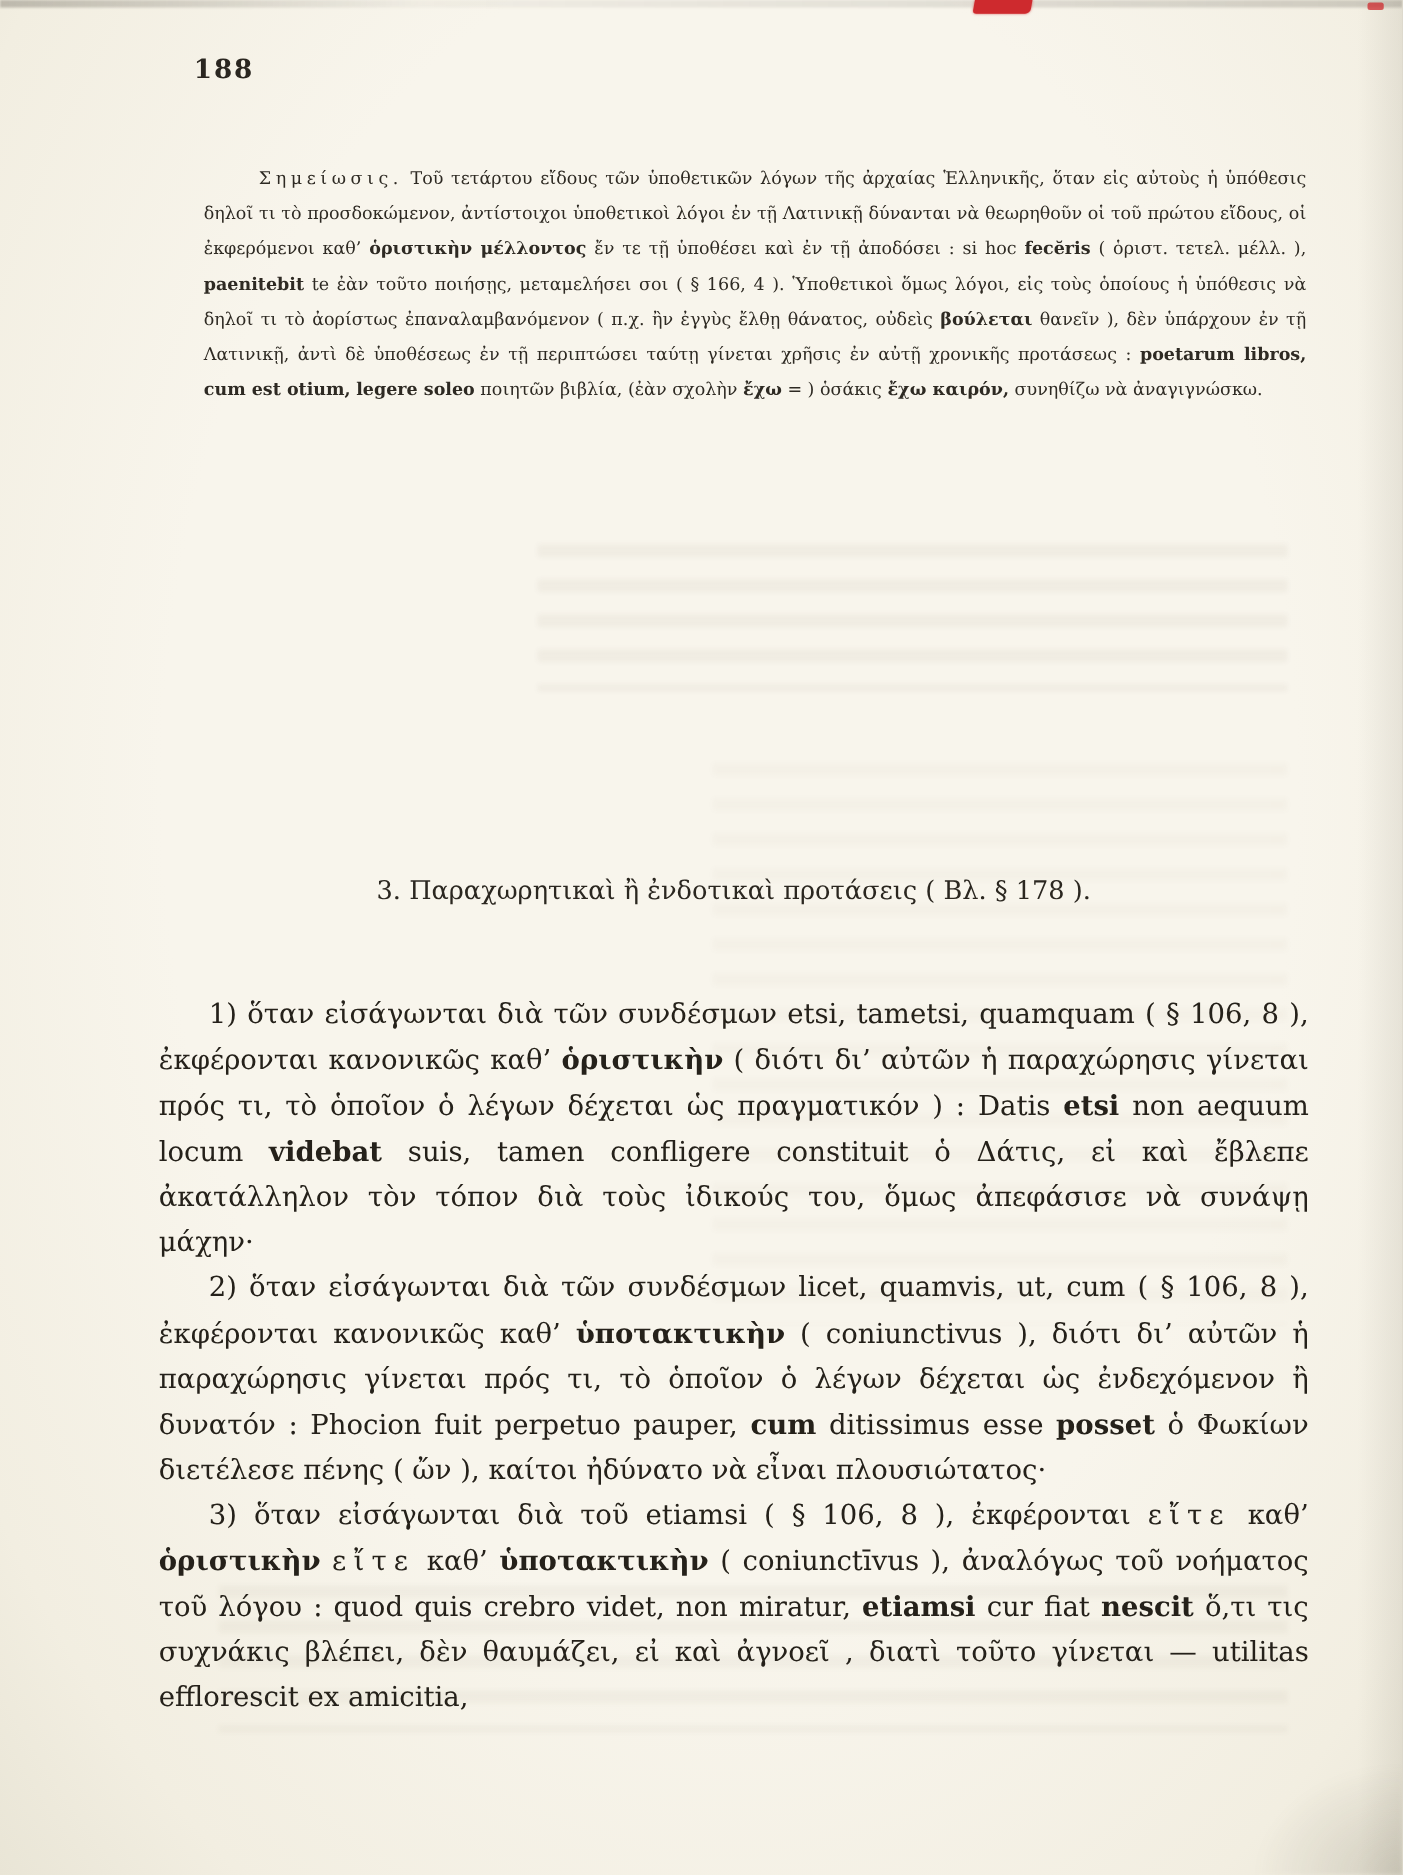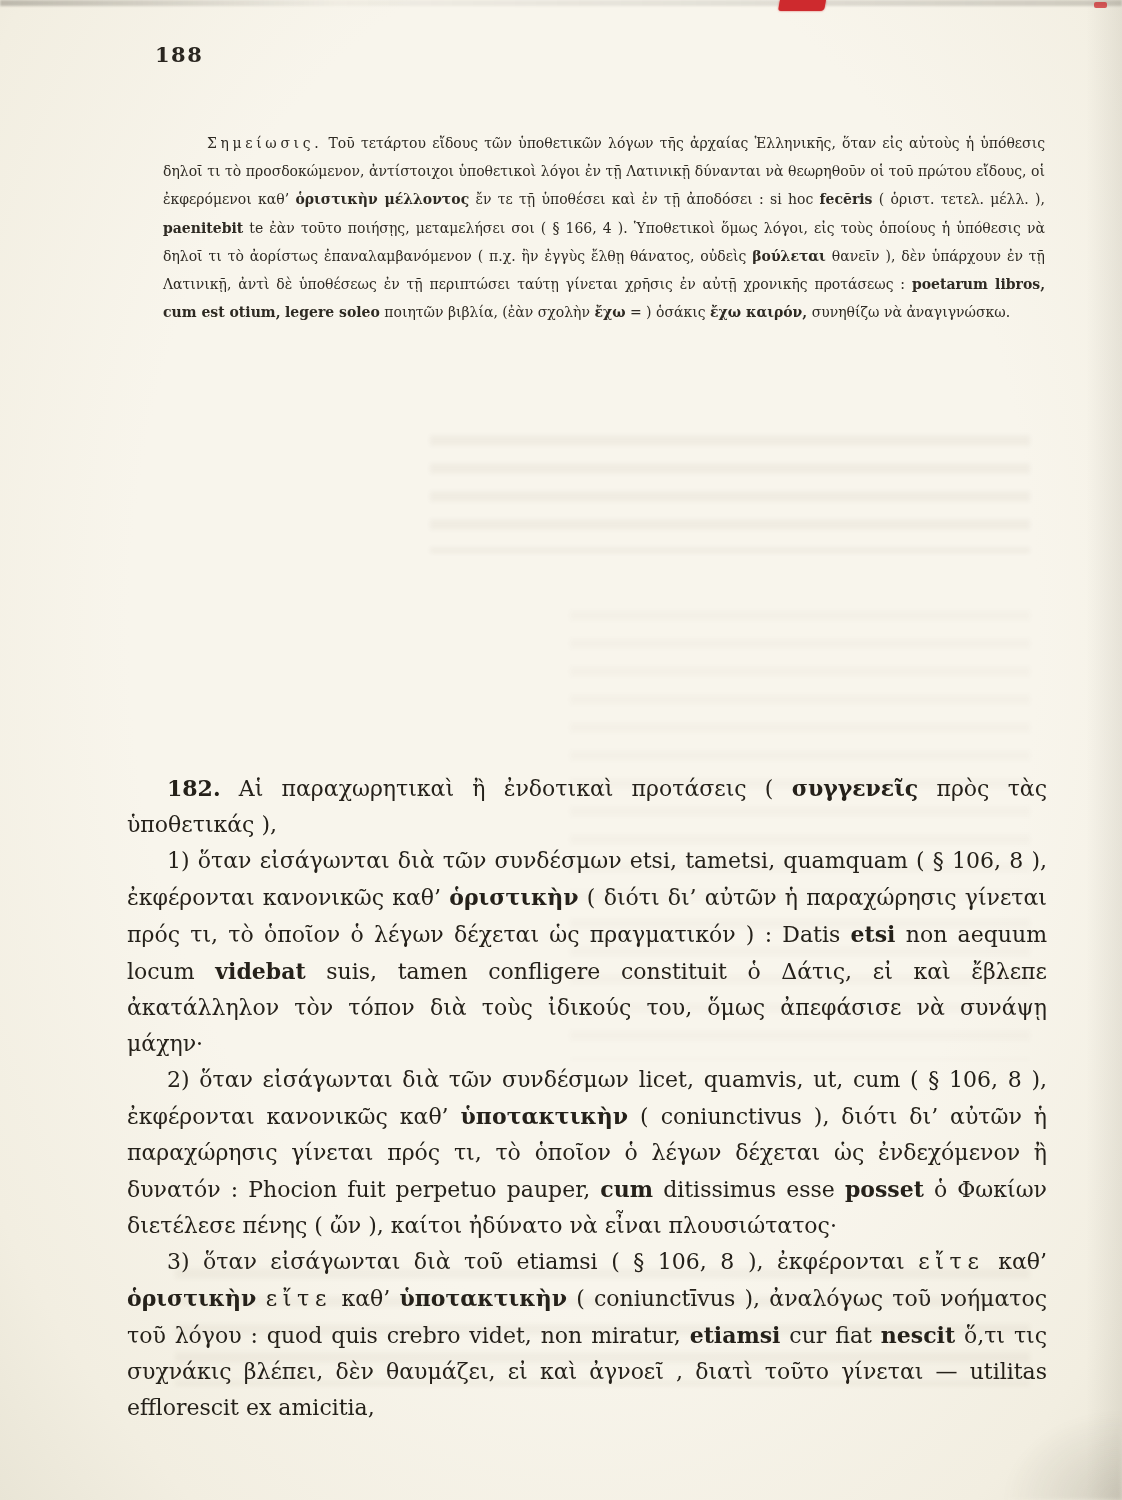--- a/index.html
+++ b/index.html
@@ -90,21 +90,21 @@
   <div class="red-mark artifact"></div>
   <div class="red-mark-2 artifact"></div>
   <div class="smudge smudge-1 artifact"></div>
   <div class="smudge smudge-2 artifact"></div>
   <div class="smudge smudge-3 artifact"></div>
 
   <div class="page-number content">188</div>
 
   <p class="note note-top content"><span class="r-sp">Σημείωσις.</span><span class="r-n"> Τοῦ τετάρτου εἴδους τῶν ὑποθετικῶν λόγων τῆς ἀρχαίας Ἑλληνικῆς, ὅταν εἰς αὐτοὺς ἡ ὑπόθεσις δηλοῖ τι τὸ προσδοκώμενον, ἀντίστοιχοι ὑποθετικοὶ λόγοι ἐν τῇ Λατινικῇ δύνανται νὰ θεωρηθοῦν οἱ τοῦ πρώτου εἴδους, οἱ ἐκφερόμενοι καθ’ </span><span class="r-b">ὁριστικὴν μέλλοντος</span><span class="r-n"> ἔν τε τῇ ὑποθέσει καὶ ἐν τῇ ἀποδόσει : si hoc </span><span class="r-b">fecĕris</span><span class="r-n"> ( ὁριστ. τετελ. μέλλ. ), </span><span class="r-b">paenitebit</span><span class="r-n"> te ἐὰν τοῦτο ποιήσῃς, μεταμελήσει σοι ( § 166, 4 ). Ὑποθετικοὶ ὅμως λόγοι, εἰς τοὺς ὁποίους ἡ ὑπόθεσις νὰ δηλοῖ τι τὸ ἀορίστως ἐπαναλαμβανόμενον ( π.χ. ἢν ἐγγὺς ἔλθῃ θάνατος, οὐδεὶς </span><span class="r-b">βούλεται</span><span class="r-n"> θανεῖν ), δὲν ὑπάρχουν ἐν τῇ Λατινικῇ, ἀντὶ δὲ ὑποθέσεως ἐν τῇ περιπτώσει ταύτῃ γίνεται χρῆσις ἐν αὐτῇ χρονικῆς προτάσεως : </span><span class="r-b">poetarum libros, cum est otium,</span><span class="r-n"> </span><span class="r-b">legere soleo</span><span class="r-n"> ποιητῶν βιβλία, (ἐὰν σχολὴν </span><span class="r-b">ἔχω</span><span class="r-n"> = ) ὁσάκις </span><span class="r-b">ἔχω καιρόν,</span><span class="r-n"> συνηθίζω νὰ ἀναγιγνώσκω.</span></p>
 
+  <h3 class="heading content">3. Παραχωρητικαὶ ἢ ἐνδοτικαὶ προτάσεις ( Βλ. § 178 ).</h3>
 
   <div class="body-text content">
-    <p class="para"><span class="r-b">182.</span><span class="r-n"> Αἱ παραχωρητικαὶ ἢ ἐνδοτικαὶ προτάσεις ( </span><span class="r-b">συγγενεῖς</span><span class="r-n"> πρὸς τὰς ὑποθετικάς ),</span></p>
     <p class="para"><span class="r-n">1) ὅταν εἰσάγωνται διὰ τῶν συνδέσμων etsi, tametsi, quamquam ( § 106, 8 ), ἐκφέρονται κανονικῶς καθ’ </span><span class="r-b">ὁριστικὴν</span><span class="r-n"> ( διότι δι’ αὐτῶν ἡ παραχώρησις γίνεται πρός τι, τὸ ὁποῖον ὁ λέγων δέχεται ὡς πραγματικόν ) : Datis </span><span class="r-b">etsi</span><span class="r-n"> non aequum locum </span><span class="r-b">videbat</span><span class="r-n"> suis, tamen confligere constituit ὁ Δάτις, εἰ καὶ ἔβλεπε ἀκατάλληλον τὸν τόπον διὰ τοὺς ἰδικούς του, ὅμως ἀπεφάσισε νὰ συνάψῃ μάχην·</span></p>
     <p class="para"><span class="r-n">2) ὅταν εἰσάγωνται διὰ τῶν συνδέσμων licet, quamvis, ut, cum ( § 106, 8 ), ἐκφέρονται κανονικῶς καθ’ </span><span class="r-b">ὑποτακτικὴν</span><span class="r-n"> ( coniunctivus ), διότι δι’ αὐτῶν ἡ παραχώρησις γίνεται πρός τι, τὸ ὁποῖον ὁ λέγων δέχεται ὡς ἐνδεχόμενον ἢ δυνατόν : Phocion fuit perpetuo pauper, </span><span class="r-b">cum</span><span class="r-n"> ditissimus esse </span><span class="r-b">posset</span><span class="r-n"> ὁ Φωκίων διετέλεσε πένης ( ὤν ), καίτοι ἠδύνατο νὰ εἶναι πλουσιώτατος·</span></p>
     <p class="para"><span class="r-n">3) ὅταν εἰσάγωνται διὰ τοῦ etiamsi ( § 106, 8 ), ἐκφέρονται </span><span class="r-sp">εἴτε</span><span class="r-n"> καθ’ </span><span class="r-b">ὁριστικὴν</span><span class="r-n"> </span><span class="r-sp">εἴτε</span><span class="r-n"> καθ’ </span><span class="r-b">ὑποτακτικὴν</span><span class="r-n"> ( coniunctīvus ), ἀναλόγως τοῦ νοήματος τοῦ λόγου : quod quis crebro videt, non miratur, </span><span class="r-b">etiamsi</span><span class="r-n"> cur fiat </span><span class="r-b">nescit</span><span class="r-n"> ὅ,τι τις συχνάκις βλέπει, δὲν θαυμάζει, εἰ καὶ ἀγνοεῖ , διατὶ τοῦτο γίνεται — utilitas efflorescit ex amicitia, </span></p>
   </div>
 
 </div>
 
 </body></html>

